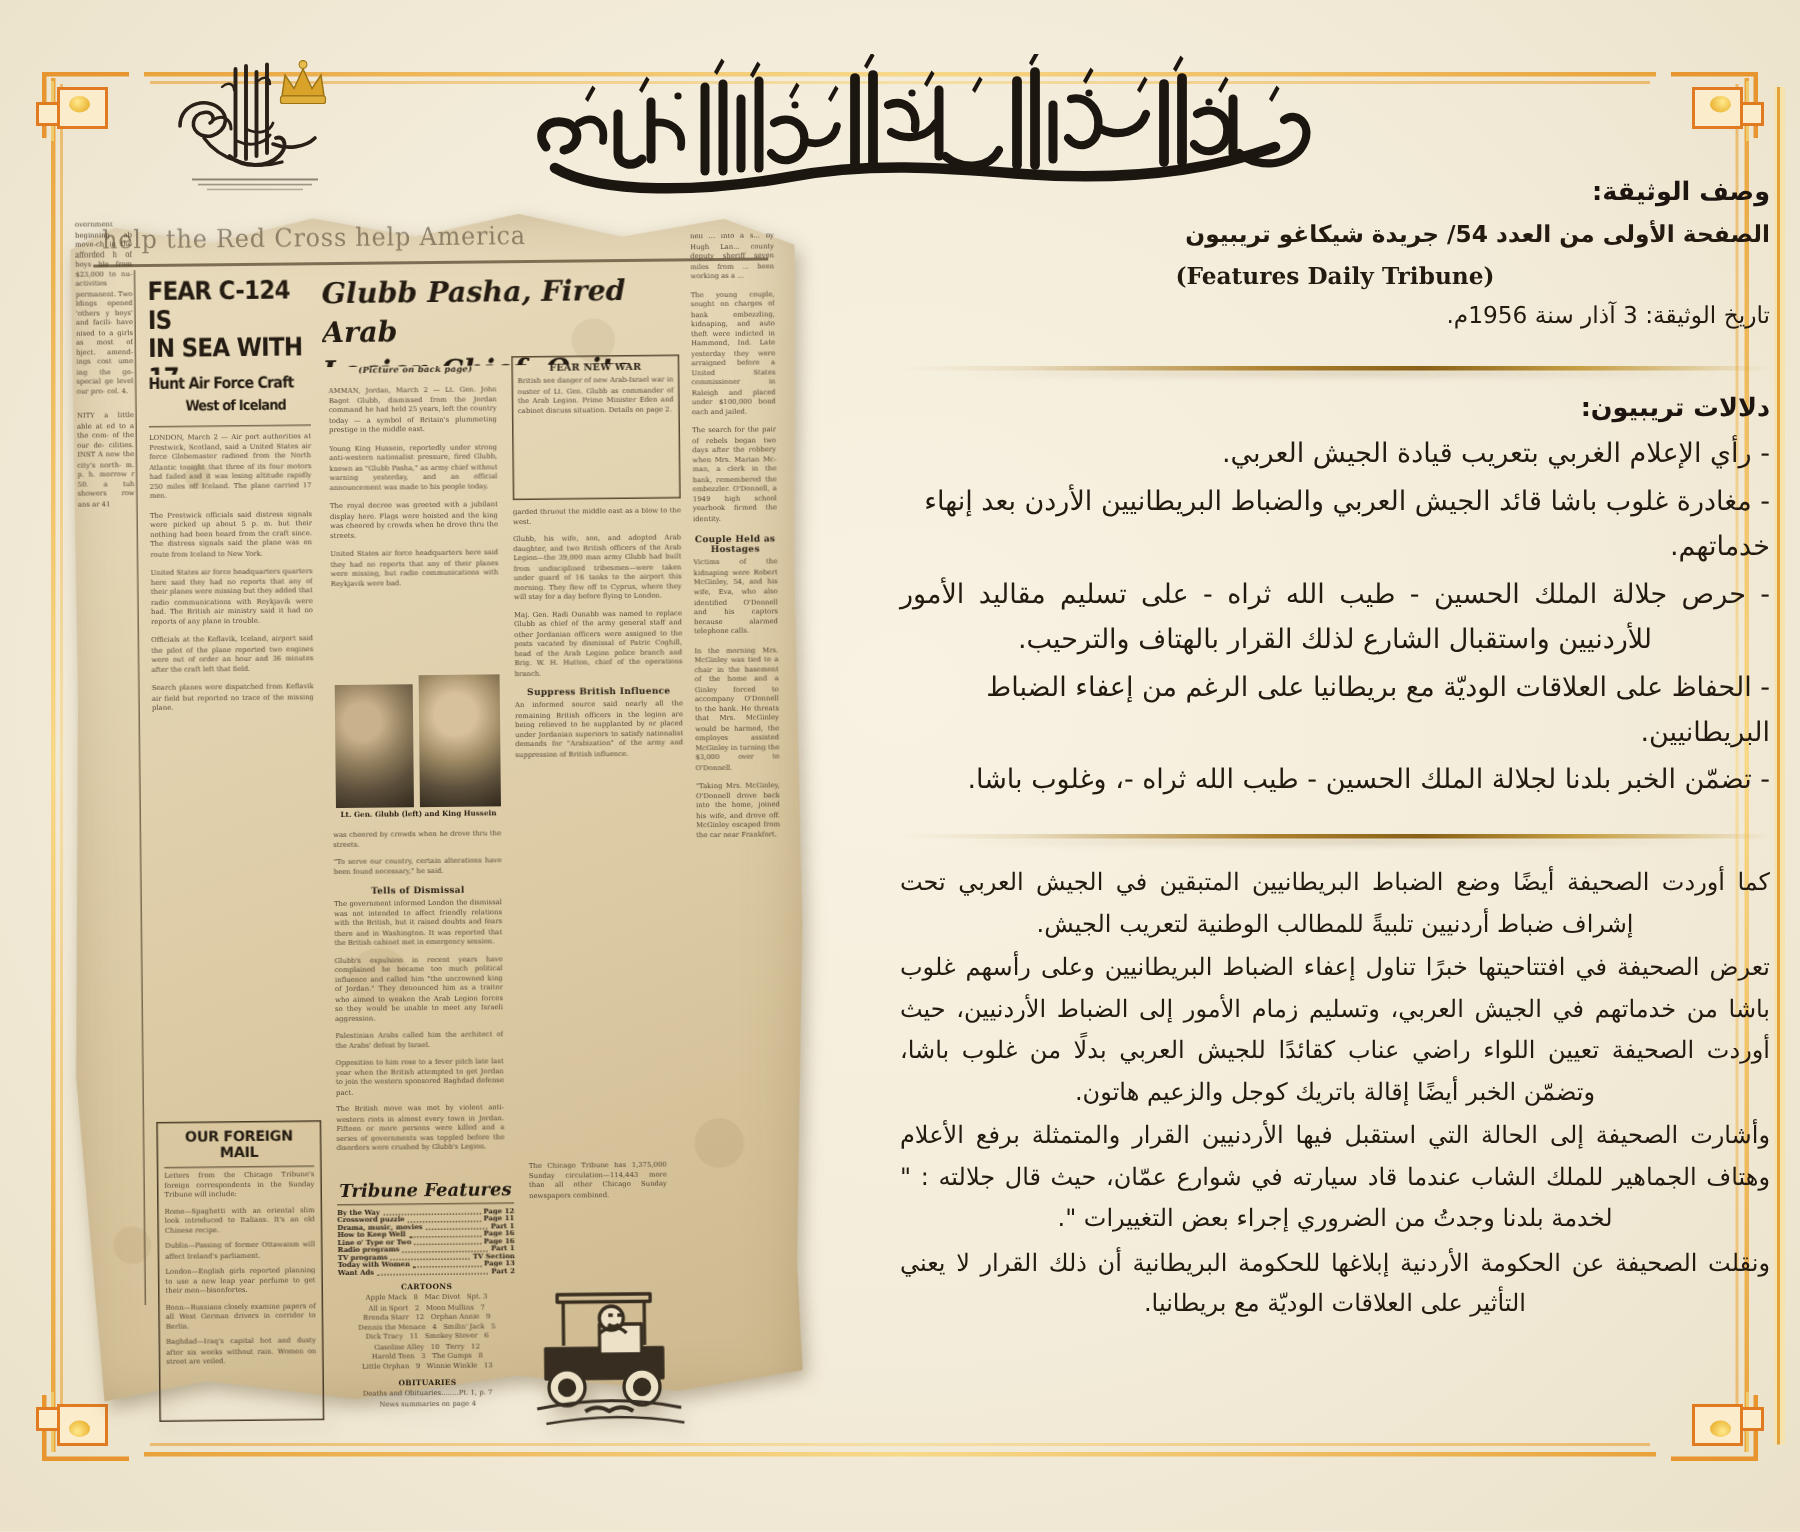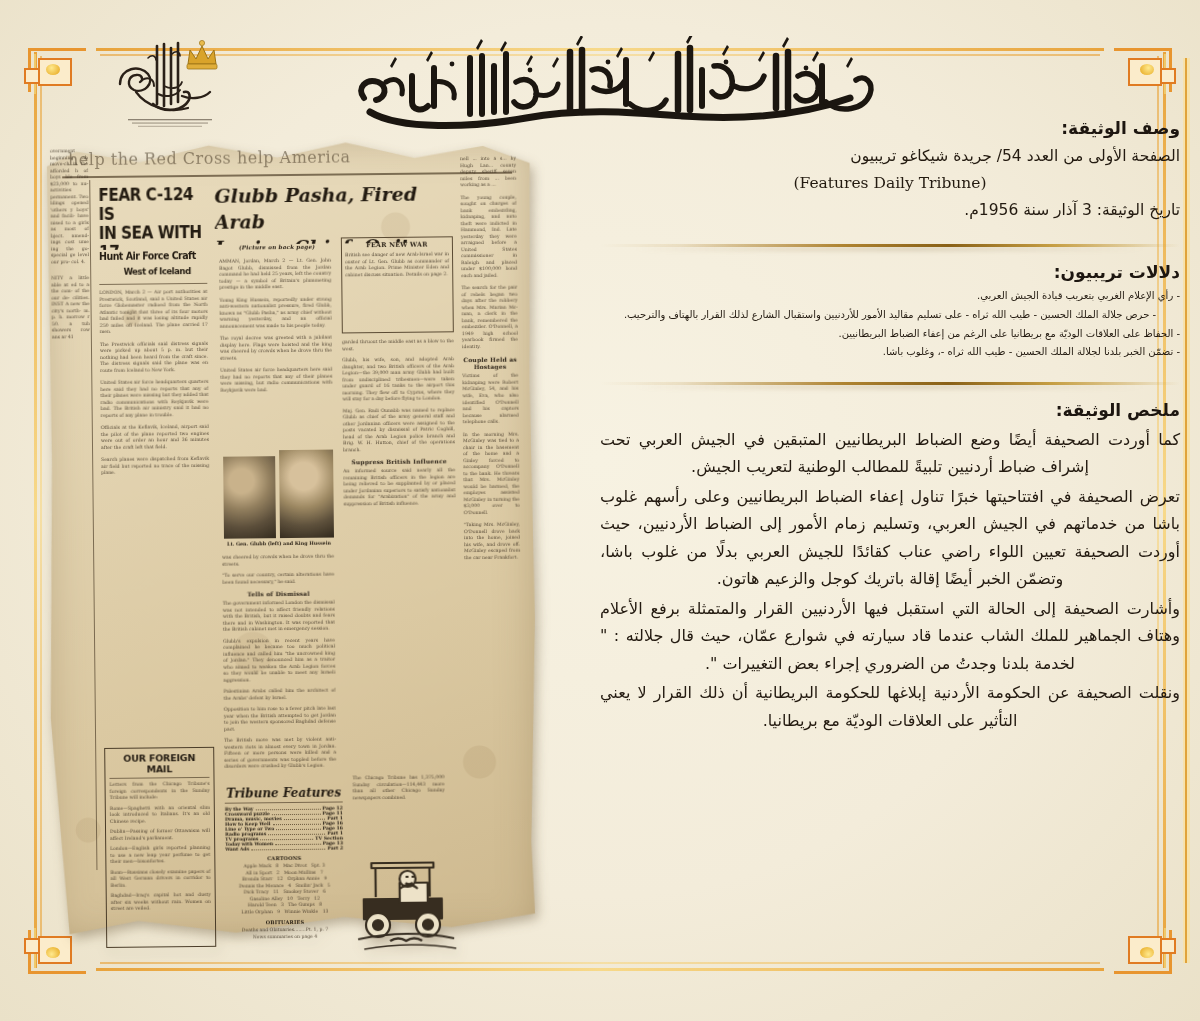--- a/index.html
+++ b/index.html
@@ -42,38 +42,38 @@
   }
   .sec-head{
     font-weight:bold;font-size:17px;letter-spacing:0;
     margin:0 0 6px 0;color:#1d1610;
     font-family:"DejaVu Sans","Liberation Sans",sans-serif;
   }
   .sec-line{
     font-size:15.5px;line-height:1.62;margin:0;color:#231a10;
     font-family:"DejaVu Sans","Liberation Sans",sans-serif;
   }
-  .sec-line.bold{font-weight:normal;}
+  .sec-line.bold{font-weight:bold;}
   .latin{font-family:"DejaVu Serif","Liberation Serif",serif;font-weight:bold;direction:ltr;unicode-bidi:embed;}
   .divider{
     height:9px;margin:18px 0 12px 0;position:relative;
   }
   .divider::before{
     content:"";position:absolute;left:0;right:0;top:3px;height:3px;
     background:linear-gradient(90deg,rgba(190,150,70,0) 0%,rgba(190,150,70,0.18) 14%,#b08430 42%,#8a6116 60%,#c8a044 78%,rgba(190,150,70,0) 100%);
     border-radius:2px;
   }
   .divider::after{
     content:"";position:absolute;left:6%;right:6%;top:6px;height:4px;
     background:linear-gradient(90deg,rgba(160,130,80,0) 0%,rgba(160,130,80,.20) 30%,rgba(120,95,50,.22) 55%,rgba(160,130,80,0) 100%);
     filter:blur(2px);
   }
   .para{margin:0 0 2px 0;}
   .summary .sec-line{font-size:16px;line-height:1.72;text-align:justify;text-align-last:center;}
-  .dalalat .sec-line{font-size:10px;line-height:1.66;}
+  .dalalat .sec-line{font-size:18px;line-height:1.66;}
 
   
   #vsep{position:absolute;left:1183px;top:58px;width:7px;height:905px;
     background:linear-gradient(90deg,#f6e2ad 0 2px,#e0a33a 2px 4px,#f6e2ad 4px 7px);}
 
   
   #news{
     position:absolute;left:46px;top:140px;width:490px;height:800px;
     transform:rotate(-0.6deg);
     filter:drop-shadow(3px 5px 6px rgba(80,60,30,.35));
@@ -487,29 +487,29 @@
       <p class="sec-line bold para">الصفحة الأولى من العدد 54/ جريدة شيكاغو تريبيون</p>
       <p class="sec-line bold para latin" style="text-align:center;">(Features Daily Tribune)</p>
       <p class="sec-line para">تاريخ الوثيقة: 3 آذار سنة 1956م.</p>
     </section>
 
     <div class="divider"></div>
 
     <section class="dalalat">
       <h2 class="sec-head">دلالات تريبيون:</h2>
       <p class="sec-line para">- رأي الإعلام الغربي بتعريب قيادة الجيش العربي.</p>
+      <p class="sec-line para">- مغادرة غلوب باشا قائد الجيش العربي والضباط البريطانيين الأردن بعد إنهاء خدماتهم.</p>
       <p class="sec-line para" style="text-align:justify;text-align-last:center;">- حرص جلالة الملك الحسين - طيب الله ثراه - على تسليم مقاليد الأمور للأردنيين واستقبال الشارع لذلك القرار بالهتاف والترحيب.</p>
       <p class="sec-line para">- الحفاظ على العلاقات الوديّة مع بريطانيا على الرغم من إعفاء الضباط البريطانيين.</p>
       <p class="sec-line para">- تضمّن الخبر بلدنا لجلالة الملك الحسين - طيب الله ثراه -، وغلوب باشا.</p>
     </section>
 
     <div class="divider"></div>
 
     <section class="summary">
-      <h2 class="sec-head">ملخص الوثيقة:</h2>
       <p class="sec-line para">كما أوردت الصحيفة أيضًا وضع الضباط البريطانيين المتبقين في الجيش العربي تحت إشراف ضباط أردنيين تلبيةً للمطالب الوطنية لتعريب الجيش.</p>
       <p class="sec-line para">تعرض الصحيفة في افتتاحيتها خبرًا تناول إعفاء الضباط البريطانيين وعلى رأسهم غلوب باشا من خدماتهم في الجيش العربي، وتسليم زمام الأمور إلى الضباط الأردنيين، حيث أوردت الصحيفة تعيين اللواء راضي عناب كقائدًا للجيش العربي بدلًا من غلوب باشا، وتضمّن الخبر أيضًا إقالة باتريك كوجل والزعيم هاتون.</p>
       <p class="sec-line para">وأشارت الصحيفة إلى الحالة التي استقبل فيها الأردنيين القرار والمتمثلة برفع الأعلام وهتاف الجماهير للملك الشاب عندما قاد سيارته في شوارع عمّان، حيث قال جلالته : " لخدمة بلدنا وجدتُ من الضروري إجراء بعض التغييرات ".</p>
       <p class="sec-line para">ونقلت الصحيفة عن الحكومة الأردنية إبلاغها للحكومة البريطانية أن ذلك القرار لا يعني التأثير على العلاقات الوديّة مع بريطانيا.</p>
     </section>
   </div>
 
 </div>
 
 </body></html>

